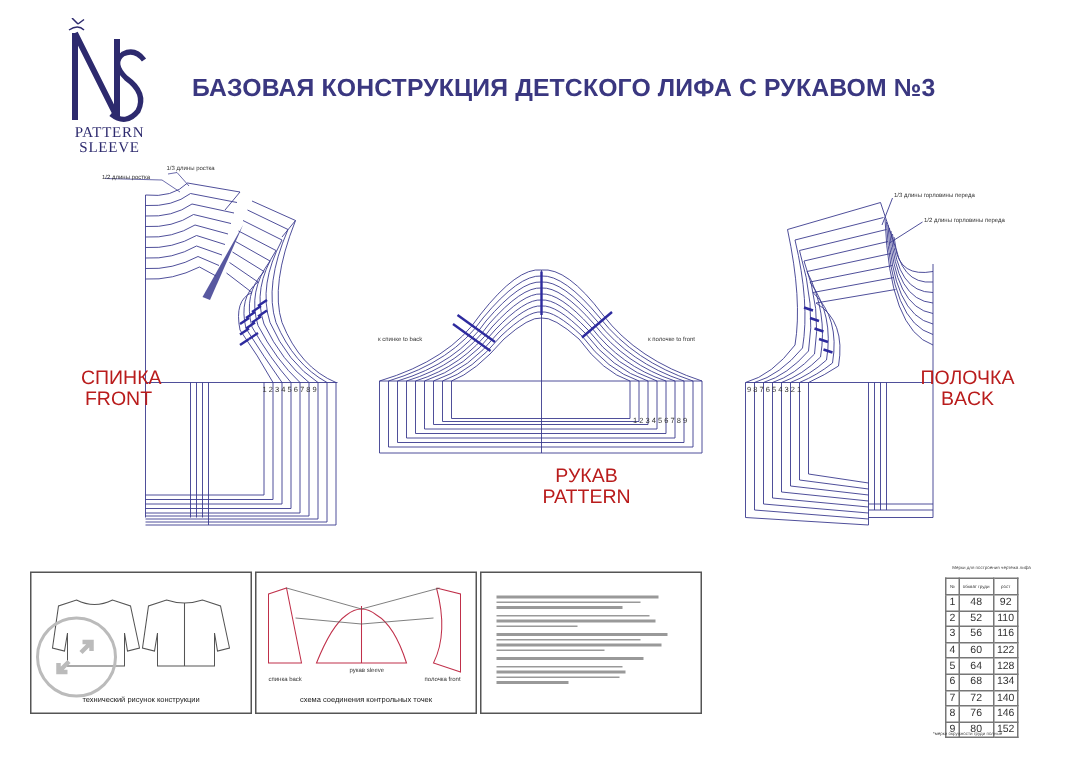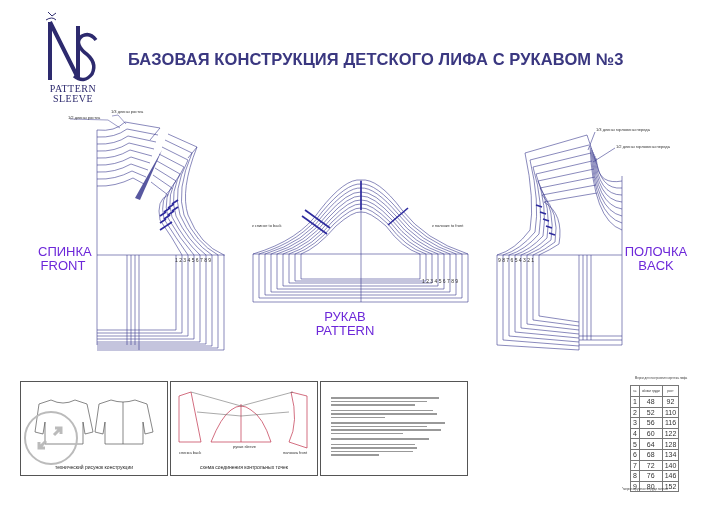--- a/index.html
+++ b/index.html
@@ -2,21 +2,21 @@
 <html><head>
 <meta charset="utf-8">
 <style>
   html,body{margin:0;padding:0;background:#fff;}
   body{width:714px;height:516px;position:relative;overflow:hidden;font-family:"Liberation Sans",sans-serif;color:#2d2a6e;}
   .abs{position:absolute;}
   .logo{left:38px;top:12px;width:70px;height:96px;}
   .logo-ns{left:0;top:0;width:70px;height:78px;}
   .logo-text{left:0;top:72px;width:70px;text-align:center;font-family:"Liberation Serif",serif;font-size:10px;line-height:10px;color:#2d2a6e;letter-spacing:0.5px;}
   .title{left:128px;top:50px;font-size:16.5px;font-weight:bold;color:#3a3780;letter-spacing:0.1px;}
-  .piece-label{font-size:13px;color:#6d28d9;text-align:center;line-height:14px;}
+  .piece-label{font-size:13px;color:#b91c1c;text-align:center;line-height:14px;margin-left:16px;}
   .tiny{font-size:4px;color:#333;white-space:nowrap;}
   .panel{border:1px solid #555;background:#fff;}
   .panel-cap{font-size:5px;color:#222;text-align:center;width:100%;}
   .size-table{left:630px;top:385px;border-collapse:collapse;font-size:7px;color:#333;}
   .size-table td,.size-table th{border:0.6px solid #777;padding:0 2px;height:9.6px;text-align:center;font-weight:normal;}
   .size-table th{font-size:3px;height:10px;}
   .table-caption{left:626px;top:376px;font-size:3px;color:#444;width:70px;text-align:center;}
   .table-note{left:622px;top:487px;font-size:3px;color:#444;}
   .zoom-circle{left:24px;top:411px;width:50px;height:50px;border:2px solid #bbb;border-radius:50%;}
   .text-lines div{height:1.5px;background:#999;margin-bottom:2px;}
@@ -203,29 +203,29 @@
 <div class="abs tiny" style="left:111px;top:109px">1/3 длины ростка</div>
 <div class="abs tiny" style="left:175px;top:257px;font-size:5px">1 2 3 4 5 6 7 8 9</div>
 <div class="abs piece-label" style="left:38px;top:245px;width:50px">
   <div>СПИНКА</div>
   <div>FRONT</div>
 </div>
 
 <div class="abs tiny" style="left:252px;top:223px">к спинке to back</div>
 <div class="abs tiny" style="left:432px;top:223px">к полочке to front</div>
 <div class="abs tiny" style="left:422px;top:278px;font-size:5px">1 2 3 4 5 6 7 8 9</div>
-<div class="abs piece-label" style="left:314px;top:310px;width:62px">
+<div class="abs piece-label" style="left:344px;top:310px;width:62px">
   <div>РУКАВ</div>
   <div>PATTERN</div>
 </div>
 
 <div class="abs tiny" style="left:596px;top:127px">1/3 длины горловины переда</div>
 <div class="abs tiny" style="left:616px;top:144px">1/2 длины горловины переда</div>
 <div class="abs tiny" style="left:498px;top:257px;font-size:5px">9 8 7 6 5 4 3 2 1</div>
-<div class="abs piece-label" style="left:624px;top:245px;width:64px">
+<div class="abs piece-label" style="left:597px;top:245px;width:64px">
   <div>ПОЛОЧКА</div>
   <div>BACK</div>
 </div>
 
 <div class="abs panel" style="left:20px;top:381px;width:146px;height:93px">
   <svg class="abs" style="left:0;top:0" width="146" height="93">
     <g stroke="#555" stroke-width="0.7" fill="none">
       <path d="M30 18 Q42 24 54 18 L66 22 L72 50 L64 52 L62 40 L62 62 L24 62 L24 40 L22 52 L14 50 L18 22 Z"></path>
       <path d="M90 18 Q102 22 114 18 L126 22 L132 50 L124 52 L122 40 L122 62 L84 62 L84 40 L82 52 L74 50 L78 22 Z"></path>
       <line x1="102" y1="20" x2="102" y2="62"></line>

